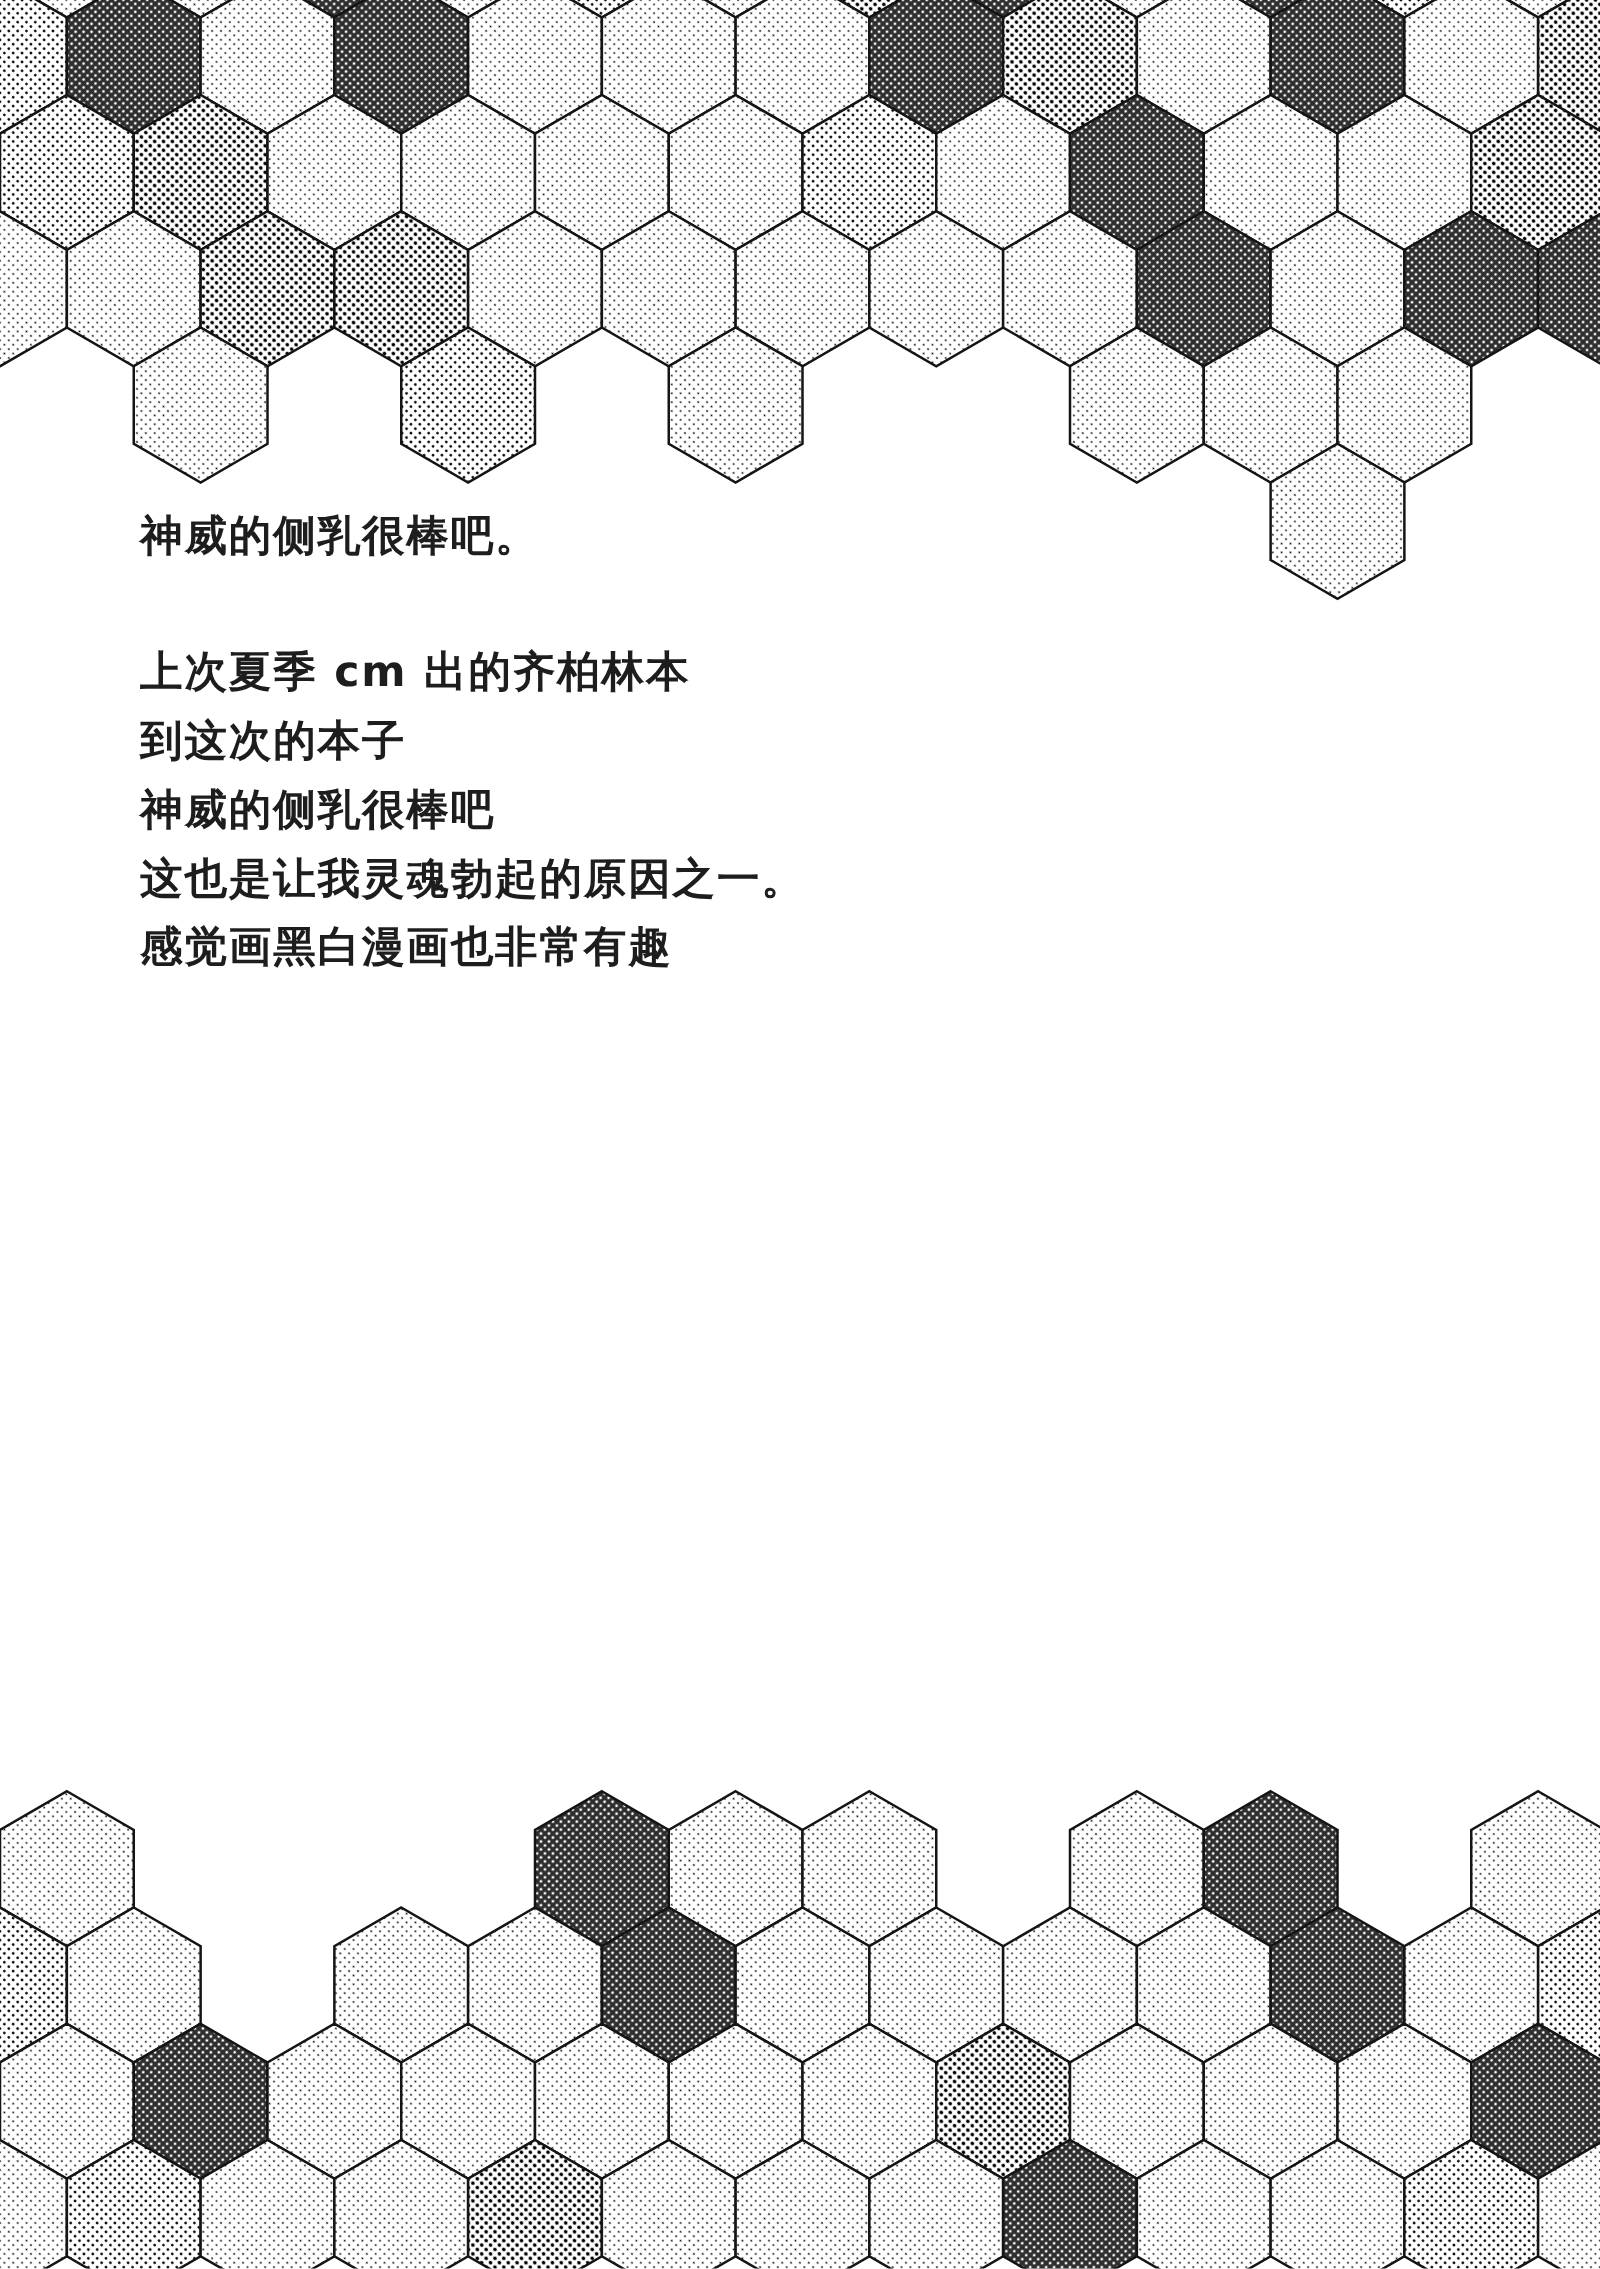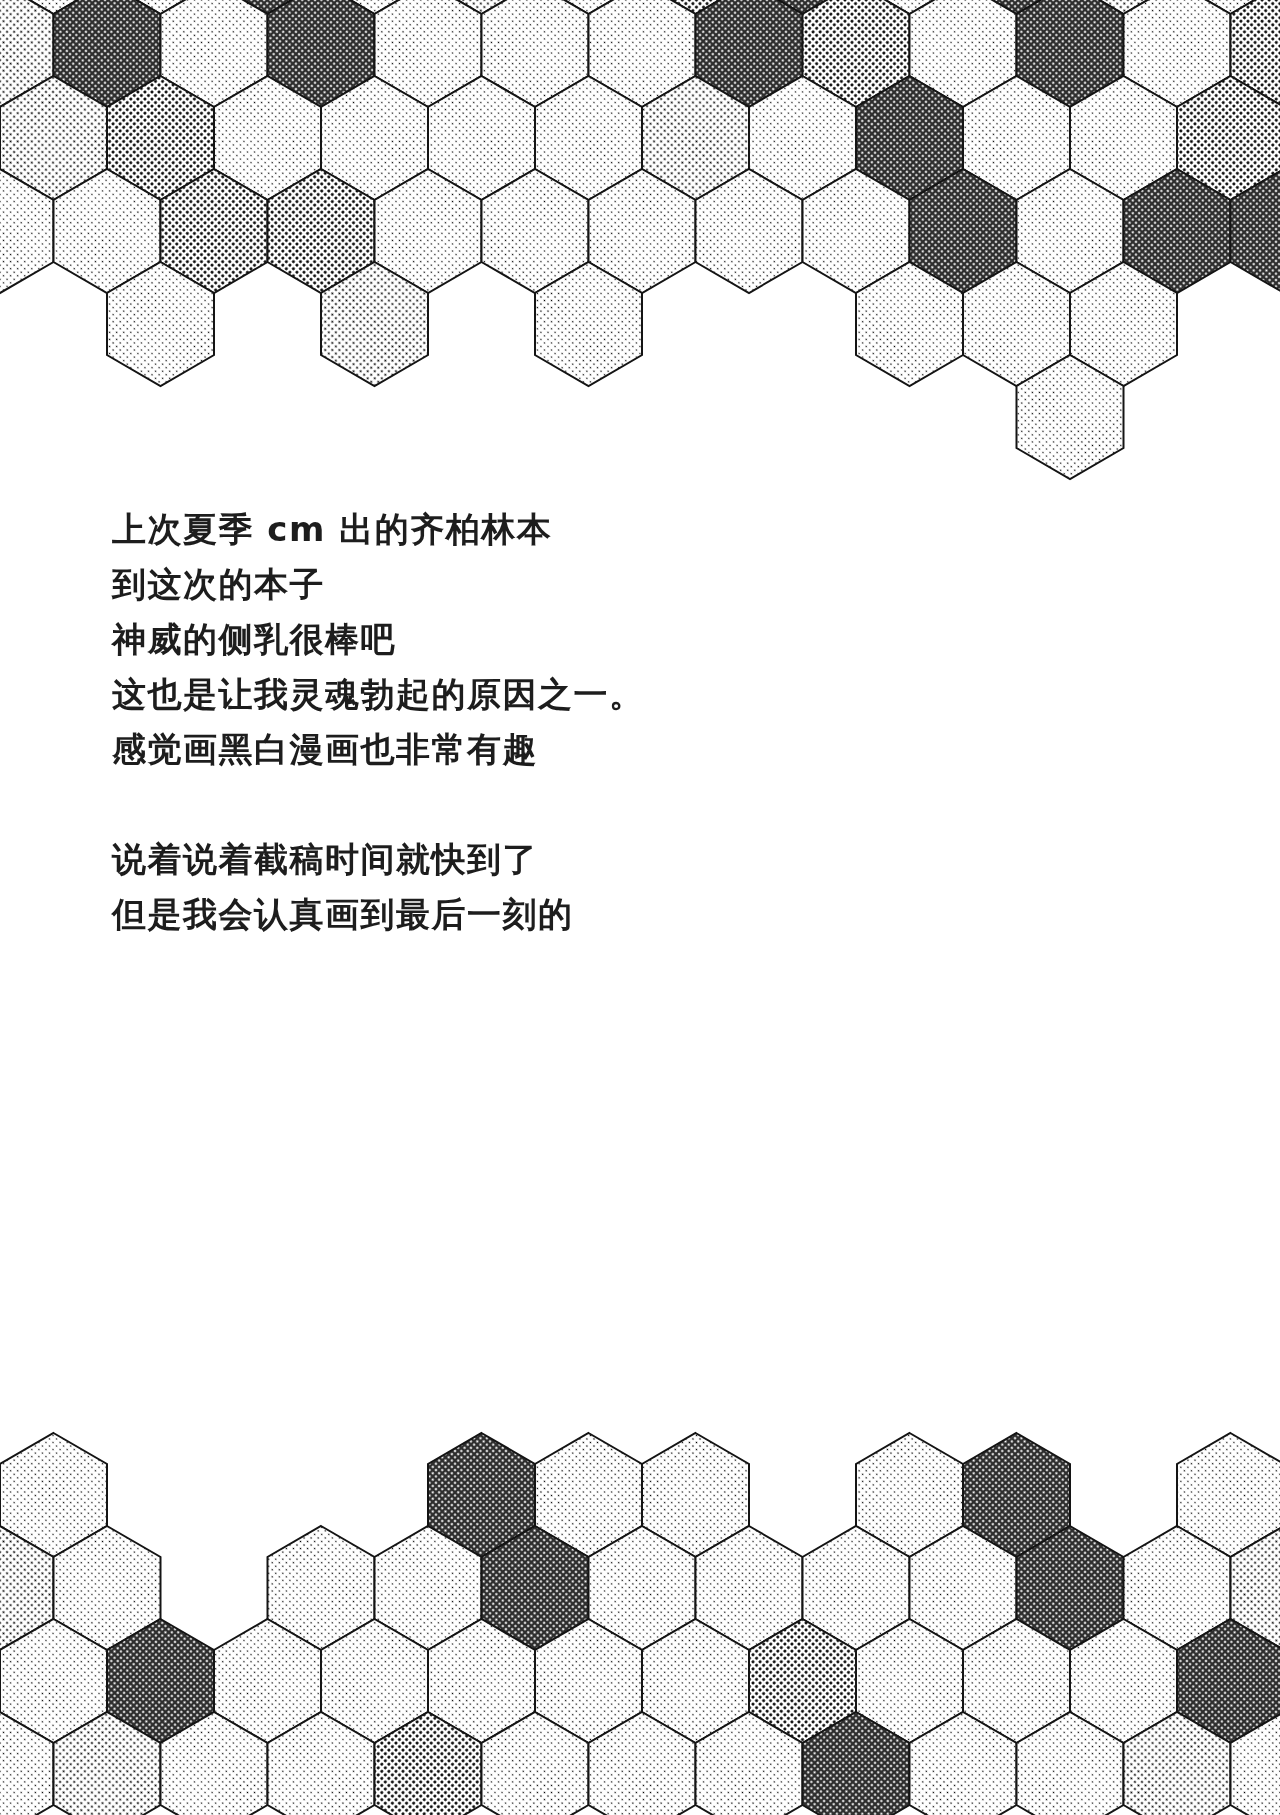--- a/index.html
+++ b/index.html
@@ -23,21 +23,21 @@
     left: 112px;
     top: 402px;
     width: 1060px;
     color: #1d1d1d;
     font-size: 34px;
     font-weight: 600;
     letter-spacing: 1.5px;
   }
   .para { margin: 0; }
   .para + .para { margin-top: 55px; }
-  .para.gap-large { margin-top: 100px; }
+  .para.gap-large { margin-top: 54px; }
   .line {
     height: 55px;
     line-height: 55px;
     white-space: nowrap;
   }
 </style>
 </head>
 <body>
 
 <div class="page">
@@ -163,27 +163,24 @@
         <polygon points="856,1712 909.5,1743 909.5,1805 856,1836 802.5,1805 802.5,1743" fill="url(#ht3)" stroke="#141414" stroke-width="2" stroke-linejoin="miter"></polygon>
         <polygon points="963,1712 1016.5,1743 1016.5,1805 963,1836 909.5,1805 909.5,1743" fill="url(#ht0)" stroke="#141414" stroke-width="2" stroke-linejoin="miter"></polygon>
         <polygon points="1070,1712 1123.5,1743 1123.5,1805 1070,1836 1016.5,1805 1016.5,1743" fill="url(#ht0)" stroke="#141414" stroke-width="2" stroke-linejoin="miter"></polygon>
         <polygon points="1177,1712 1230.5,1743 1230.5,1805 1177,1836 1123.5,1805 1123.5,1743" fill="url(#ht1)" stroke="#141414" stroke-width="2" stroke-linejoin="miter"></polygon>
         <polygon points="1284,1712 1337.5,1743 1337.5,1805 1284,1836 1230.5,1805 1230.5,1743" fill="url(#ht0)" stroke="#141414" stroke-width="2" stroke-linejoin="miter"></polygon>
       </g>
   </svg>
 
   <div class="afterword" id="afterword">
       <div class="para">
+        <div class="line">神威的侧乳很棒吧。</div>
       </div>
       <div class="para gap-large">
         <div class="line">上次夏季 cm 出的齐柏林本</div>
         <div class="line">到这次的本子</div>
         <div class="line">神威的侧乳很棒吧</div>
         <div class="line">这也是让我灵魂勃起的原因之一。</div>
         <div class="line">感觉画黑白漫画也非常有趣</div>
       </div>
-      <div class="para">
-        <div class="line">说着说着截稿时间就快到了</div>
-        <div class="line">但是我会认真画到最后一刻的</div>
-      </div>
     </div>
 
 </div>
 
 </body></html>

